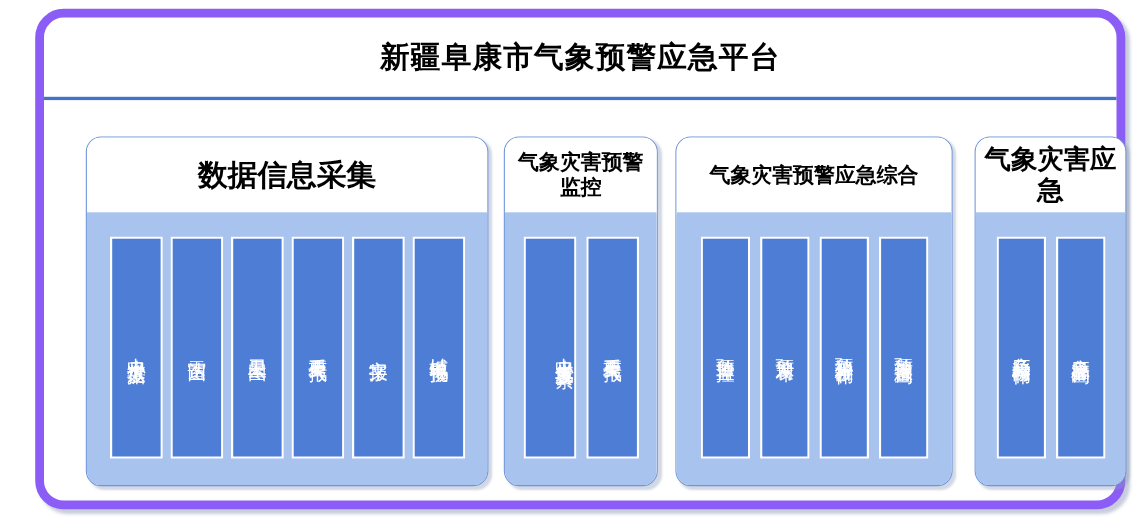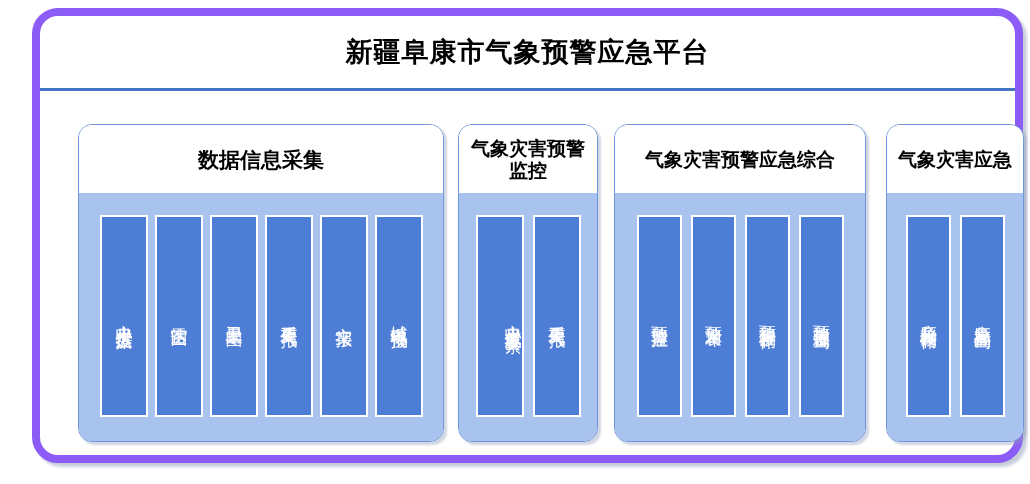--- a/index.html
+++ b/index.html
@@ -122,40 +122,40 @@
     justify-content: center;
     text-align: center;
     letter-spacing: 1.5px;
     line-height: 1.05;
     white-space: nowrap;
     overflow: hidden;
   }
 
   
   #group-1 { left: 12px;  width: 366px; }
-  #group-1 .group-header { height: 70px; font-size: 21px; }
+  #group-1 .group-header { height: 70px; font-size: 27px; }
   #group-1 .group-body   { height: 248px; padding: 22px 11px 24px 11px; gap: 7px; }
   #group-1 .leaf { width: 48px; height: 100%; font-size: 17px; }
 
   
   #group-2 { left: 392px; width: 140px; }
   #group-2 .group-header { height: 70px; font-size: 19px; }
   #group-2 .group-body   { height: 248px; padding: 22px 13px 24px 13px; gap: 9px; }
   #group-2 .leaf { width: 48px; height: 100%; font-size: 17px; }
   #group-2 .leaf.align-start { align-items: flex-start; padding-top: 4px; }
 
   
   #group-3 { left: 548px; width: 252px; }
   #group-3 .group-header { height: 70px; font-size: 19px; }
   #group-3 .group-body   { height: 248px; padding: 22px 14px 24px 14px; gap: 9px; }
   #group-3 .leaf { width: 45px; height: 100%; font-size: 17px; }
 
   
   #group-4 { left: 820px; width: 138px; }
-  #group-4 .group-header { height: 70px; font-size: 19px; }
+  #group-4 .group-header { height: 70px; font-size: 24px; }
   #group-4 .group-body   { height: 248px; padding: 22px 14px 24px 14px; gap: 9px; }
   #group-4 .leaf { width: 45px; height: 100%; font-size: 17px; }
 </style>
 </head>
 <body>
 
 <div id="canvas">
 
   <div class="outer-frame">
 

